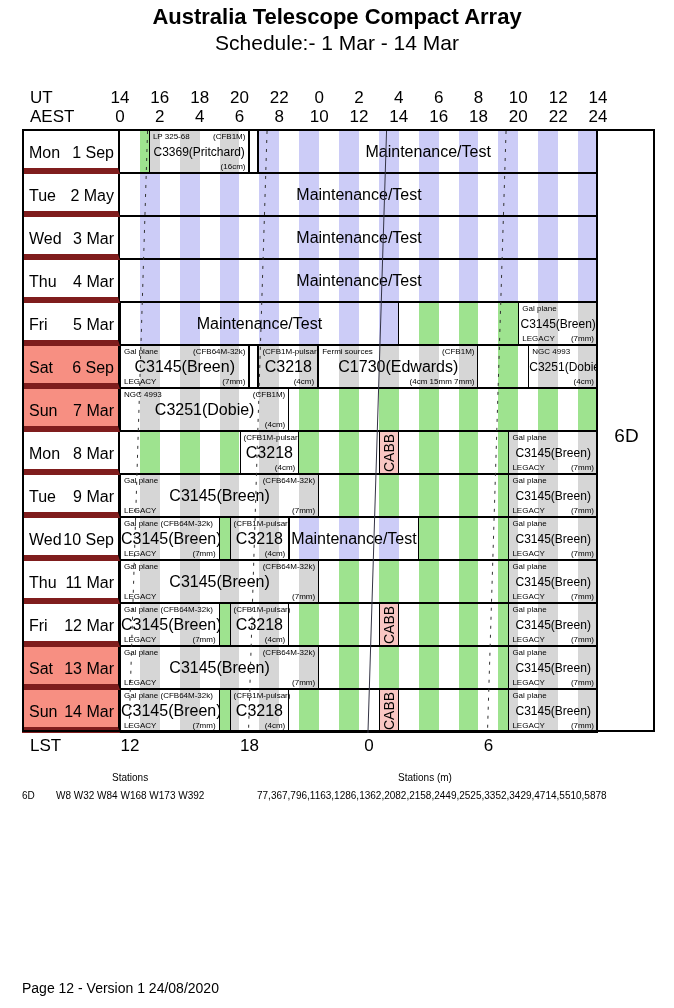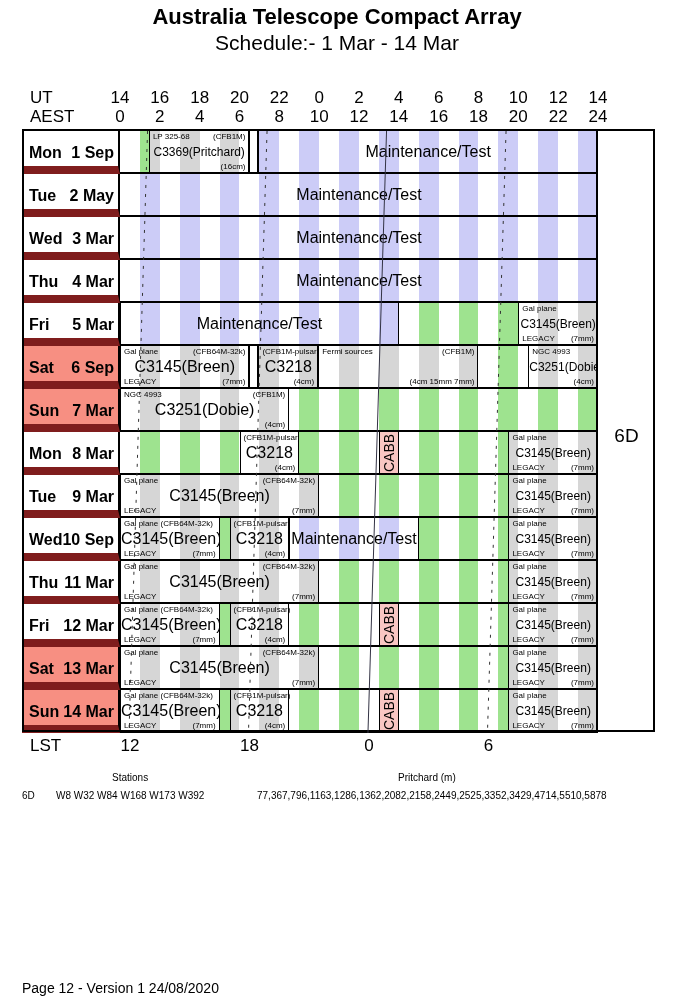--- a/index.html
+++ b/index.html
@@ -4,21 +4,21 @@
 <style>
   html,body{margin:0;padding:0;background:#fff;}
   body{width:674px;height:1008px;position:relative;overflow:hidden;font-family:"Liberation Sans",sans-serif;color:#000;}
   .abs{position:absolute;}
   #title{left:0;width:674px;top:4px;text-align:center;font-weight:bold;font-size:22px;}
   #subtitle{left:0;width:674px;top:31px;text-align:center;font-size:21px;}
   .axlab{font-size:17px;}
   .tick{font-size:17px;width:40px;text-align:center;}
   #frame{left:22px;top:129px;width:633px;height:603px;border:2px solid #000;box-sizing:border-box;}
   .row{position:absolute;left:22px;width:576px;height:43px;}
-  .daylabel{position:absolute;left:0;top:0;width:98px;height:43px;box-sizing:border-box;border-right:2px solid #000;border-bottom:8px solid #7f1d1d;font-size:16px;font-weight:bold;}
+  .daylabel{position:absolute;left:0;top:0;width:98px;height:43px;box-sizing:border-box;border-right:2px solid #000;border-bottom:6px solid #7f1d1d;font-size:16px;}
   .daylabel.weekend{background:#f78f82;}
   .daylabel .dn{position:absolute;left:7px;top:13px;}
   .daylabel .dd{position:absolute;right:4px;top:13px;}
   .cells{position:absolute;left:98px;top:0;width:478px;height:43px;border-bottom:2px solid #000;box-sizing:border-box;border-right:2px solid #000;overflow:hidden;}
   .stripe{position:absolute;top:0;height:43px;width:20px;}
   .blk{position:absolute;top:0;height:41px;box-sizing:border-box;border:1.5px solid #000;border-top:none;border-bottom:none;}
   .blk .t{position:absolute;left:0;right:0;text-align:center;top:12px;font-size:16px;white-space:nowrap;}
   .blk .tl{position:absolute;left:3px;top:1px;font-size:8px;white-space:nowrap;}
   .blk .tr{position:absolute;right:3px;top:1px;font-size:8px;white-space:nowrap;}
   .blk .bl{position:absolute;left:3px;bottom:1px;font-size:8px;white-space:nowrap;}
@@ -222,20 +222,21 @@
           <div class="t">C3218</div>
           <div class="tl">(CFB1M-pulsar)</div>
           <div class="br">(4cm)</div>
         </div>
         <div class="stripe" style="left: 198.171px; width: 0.995833px; background: rgb(214, 214, 214);"></div>
         <div class="stripe" style="left: 219.083px; width: 19.9167px; background: rgb(214, 214, 214);"></div>
         <div class="stripe" style="left: 258.917px; width: 19.9167px; background: rgb(214, 214, 214);"></div>
         <div class="stripe" style="left: 298.75px; width: 19.9167px; background: rgb(214, 214, 214);"></div>
         <div class="stripe" style="left: 338.583px; width: 19.9167px; background: rgb(214, 214, 214);"></div>
         <div class="blk" style="left: 198.171px; width: 160.329px;">
+          <div class="t">C1730(Edwards)</div>
           <div class="tl">Fermi sources</div>
           <div class="tr">(CFB1M)</div>
           <div class="br">(4cm 15mm 7mm)</div>
         </div>
         <div class="stripe" style="left: 378.417px; width: 19.9167px; background: rgb(158, 227, 143);"></div>
         <div class="stripe" style="left: 418.25px; width: 19.9167px; background: rgb(214, 214, 214);"></div>
         <div class="stripe" style="left: 458.083px; width: 19.9167px; background: rgb(214, 214, 214);"></div>
         <div class="blk small" style="left: 408.292px; width: 69.7083px;">
           <div class="t">C3251(Dobie)</div>
           <div class="tl">NGC 4993</div>
@@ -543,18 +544,18 @@
 
 <div class="abs axlab" style="left:30px;top:736px;">LST</div>
 <div id="lst-ticks">
     <div class="abs tick" style="left: 109.958px; top: 736px;">12</div>
     <div class="abs tick" style="left: 229.458px; top: 736px;">18</div>
     <div class="abs tick" style="left: 348.958px; top: 736px;">0</div>
     <div class="abs tick" style="left: 468.458px; top: 736px;">6</div>
   </div>
 
 <div class="abs foot" style="left:112px;top:772px;">Stations</div>
-<div class="abs foot" style="left:398px;top:772px;">Pritchard (m)</div>
+<div class="abs foot" style="left:398px;top:772px;">Stations (m)</div>
 <div class="abs foot" style="left:22px;top:790px;">6D</div>
 <div class="abs foot" style="left:56px;top:790px;">W8 W32 W84 W168 W173 W392</div>
 <div class="abs foot" style="left:257px;top:790px;">77,367,796,1163,1286,1362,2082,2158,2449,2525,3352,3429,4714,5510,5878</div>
 
 <div class="abs" style="left:22px;top:980px;font-size:14px;">Page 12 - Version 1  24/08/2020</div>
 
 </body></html>

